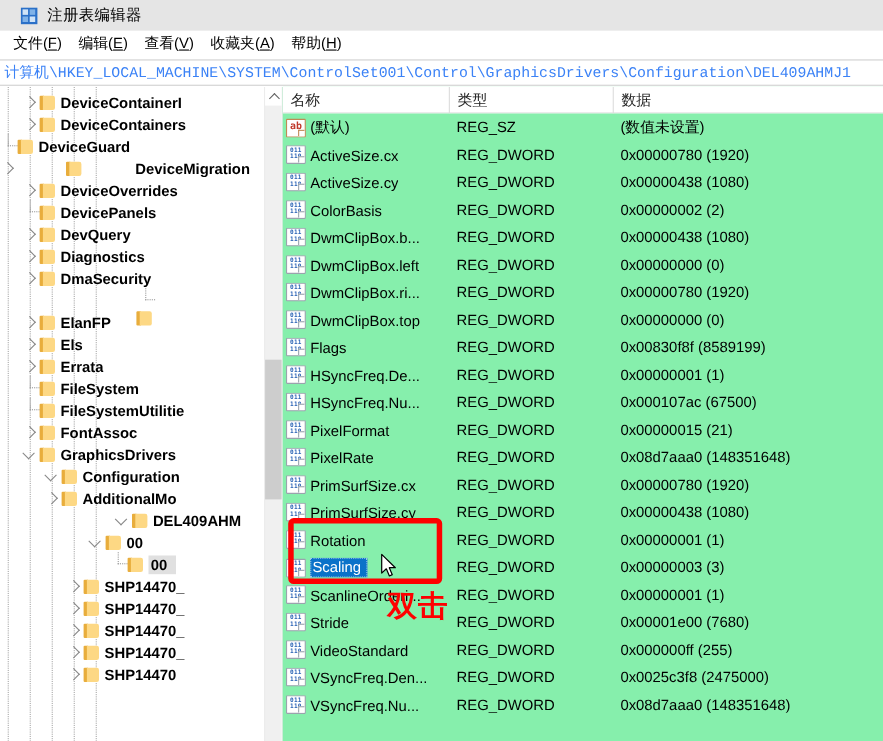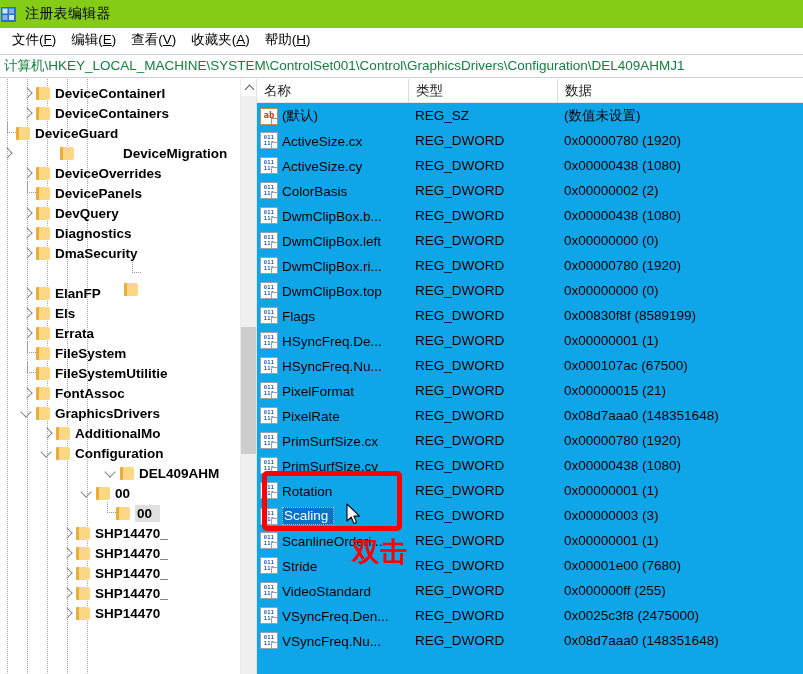--- a/index.html
+++ b/index.html
@@ -16,22 +16,22 @@
     color: #000000;
     position: relative;
     -webkit-font-smoothing: antialiased;
   }
 
   
   .titlebar {
     height: 28px;
     display: flex;
     align-items: center;
-    padding-left: 0;
-    background: #84cc16;
+    padding-left: 18px;
+    background: #e5e5e5;
     box-sizing: border-box;
   }
   .title-icon {
     width: 17px;
     height: 17px;
     margin-right: 8px;
     position: relative;
     flex: 0 0 auto;
   }
   .title-text {
@@ -71,21 +71,22 @@
     border-right: none;
     background: #ffffff;
     display: flex;
     align-items: center;
     padding-left: 4px;
     overflow: hidden;
   }
   .address-text {
     font-size: 13.5px;
     white-space: nowrap;
-    color: #15803d;
+    color: #3b82f6;
+    font-family: Liberation Mono, monospace;
   }
 
   
   .content {
     position: absolute;
     left: 0;
     top: 79px;
     width: 803px;
     height: 595px;
     display: flex;
@@ -228,21 +229,21 @@
     border-left: 1.5px solid #606060;
     border-top: 1.5px solid #606060;
     transform: rotate(45deg);
   }
 
   
   .listpane {
     position: relative;
     flex: 1 1 auto;
     height: 595px;
-    background: #0ea5e9;
+    background: #86efac;
     overflow: hidden;
   }
   .lheader {
     height: 24px;
     display: flex;
     align-items: center;
     background: #ffffff;
     border-bottom: 1px solid #e6e6e6;
     box-sizing: border-box;
   }
@@ -557,37 +558,37 @@
             <span class="chev down"></span>
           </span>
           <span class="folder">
             <i class="tab"></i>
             <i class="body"></i>
           </span>
           <span class="tlabel">GraphicsDrivers</span>
         </div>
         <div class="tnode" style="padding-left: 40px;">
           <span class="expander">
+            <span class="chev down"></span>
+          </span>
+          <span class="folder">
+            <i class="tab"></i>
+            <i class="body"></i>
+          </span>
+          <span class="tlabel">Configuration</span>
+        </div>
+        <div class="tnode" style="padding-left: 40px;">
+          <span class="expander">
             <span class="chev right"></span>
           </span>
           <span class="folder">
             <i class="tab"></i>
             <i class="body"></i>
           </span>
           <span class="tlabel">AdditionalMo</span>
-        </div>
-        <div class="tnode" style="padding-left: 40px;">
-          <span class="expander">
-            <span class="chev down"></span>
-          </span>
-          <span class="folder">
-            <i class="tab"></i>
-            <i class="body"></i>
-          </span>
-          <span class="tlabel">Configuration</span>
         </div>
         <div class="tnode" style="padding-left: 60px; margin-left: 44px;">
           <span class="expander">
             <span class="chev down"></span>
           </span>
           <span class="folder">
             <i class="tab"></i>
             <i class="body"></i>
           </span>
           <span class="tlabel">DEL409AHM</span>

